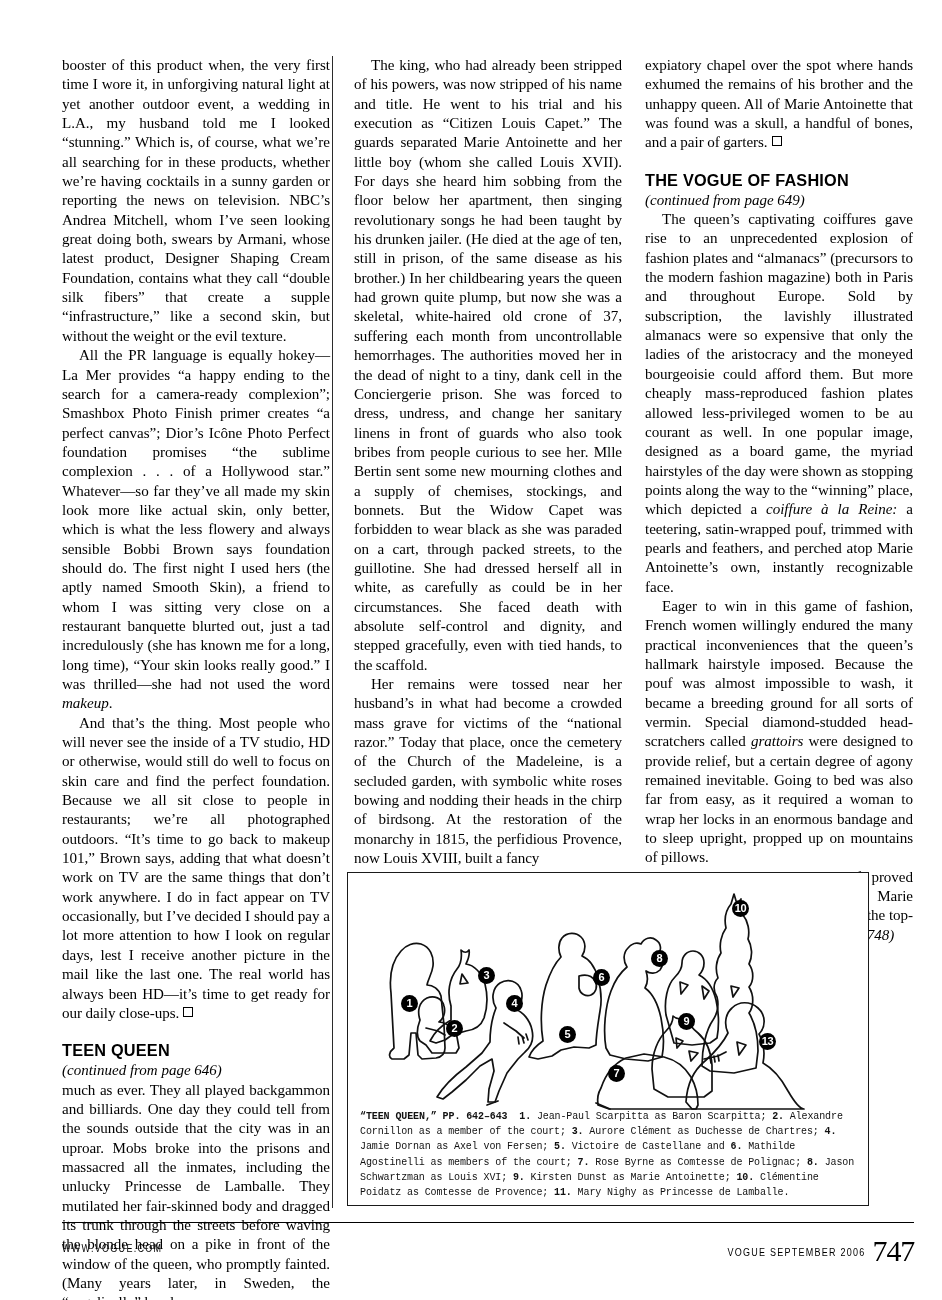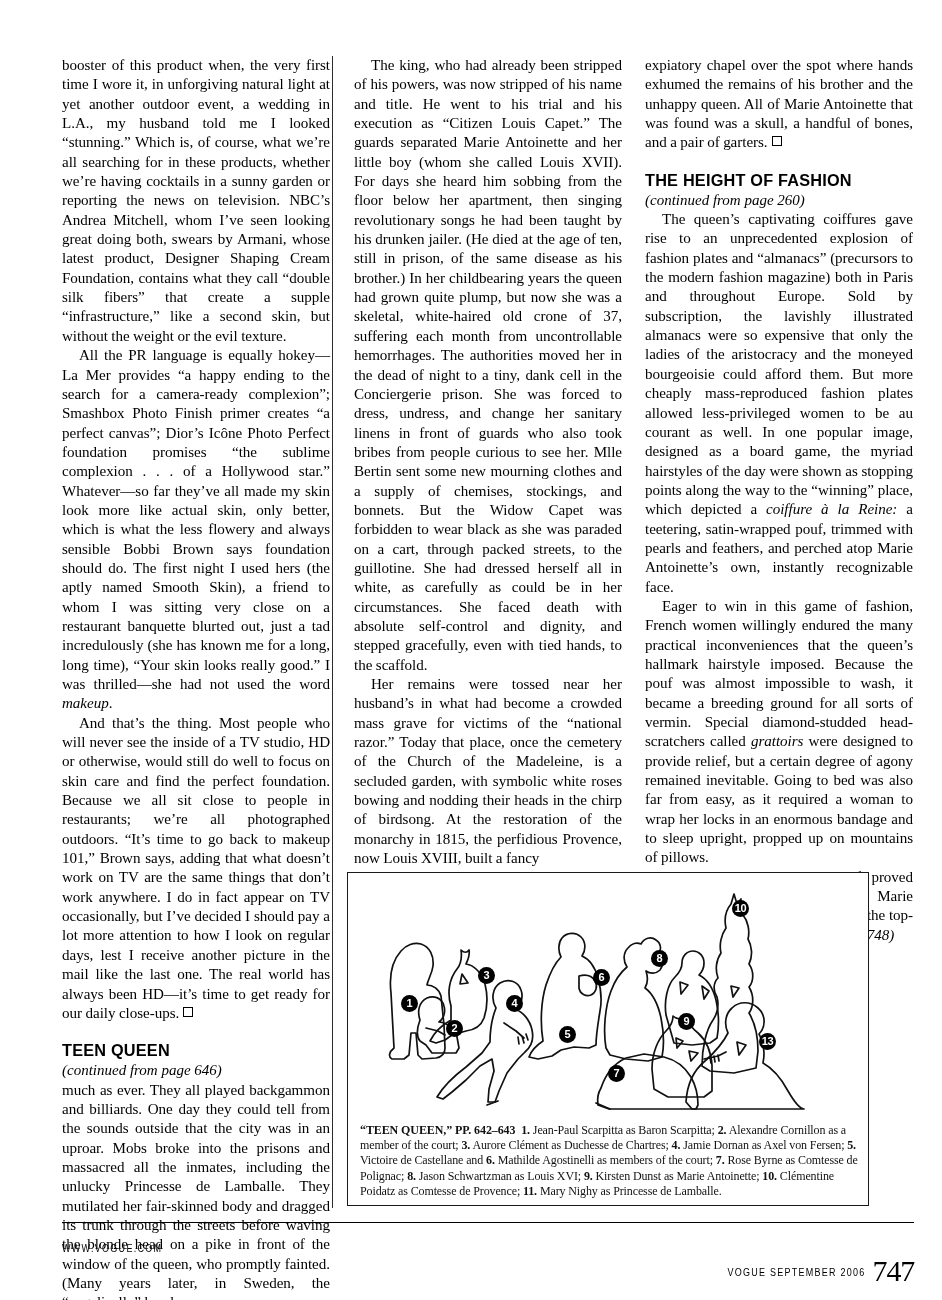--- a/index.html
+++ b/index.html
@@ -123,24 +123,24 @@
     font-weight: bold;
     font-size: 11px;
     line-height: 17px;
     text-align: center;
     letter-spacing: -0.3px;
   }
 
   .caption {
     position: absolute;
     left: 12px;
-    top: 250px;
+    top: 236px;
     width: 498px;
-    font-family: Liberation Serif, serif;
-    font-size: 12px;
+    font-family: Liberation Mono, monospace;
+    font-size: 10px;
     line-height: 15.2px;
     color: #111;
     letter-spacing: -0.12px;
   }
   .caption b { font-weight: bold; }
   .cap-lead { font-weight: bold; letter-spacing: -0.1px; }
 
   
   .footer-rule {
     position: absolute;
@@ -168,21 +168,20 @@
     transform: scaleY(1.25);
     transform-origin: left top;
   }
   .foot-right {
     position: absolute;
     right: 0;
     top: 0;
     display: flex;
     align-items: flex-end;
     gap: 7px;
-    margin-top: 20px;
   }
   .foot-issue {
     font-family: "Liberation Sans", "DejaVu Sans", sans-serif;
     font-size: 9px;
     letter-spacing: 1.25px;
     transform: scaleY(1.25);
     transform-origin: left bottom;
     padding-bottom: 6px;
   }
   .foot-pageno {
@@ -213,22 +212,22 @@
     </div>
 
     <div class="col col-2">
       <p class="body">The king, who had already been stripped of his powers, was now stripped of his name and title. He went to his trial and his execution as “Citizen Louis Capet.” The guards separated Marie Antoinette and her little boy (whom she called Louis XVII). For days she heard him sobbing from the floor below her apartment, then singing revolutionary songs he had been taught by his drunken jailer. (He died at the age of ten, still in prison, of the same disease as his brother.) In her childbearing years the queen had grown quite plump, but now she was a skeletal, white-haired old crone of 37, suffering each month from uncontrollable hemorrhages. The authorities moved her in the dead of night to a tiny, dank cell in the Conciergerie prison. She was forced to dress, undress, and change her sanitary linens in front of guards who also took bribes from people curious to see her. Mlle Bertin sent some new mourning clothes and a supply of chemises, stockings, and bonnets. But the Widow Capet was forbidden to wear black as she was paraded on a cart, through packed streets, to the guillotine. She had dressed herself all in white, as carefully as could be in her circumstances. She faced death with absolute self-control and dignity, and stepped gracefully, even with tied hands, to the scaffold.</p>
       <p class="body">Her remains were tossed near her husband’s in what had become a crowded mass grave for victims of the “national razor.” Today that place, once the cemetery of the Church of the Madeleine, is a secluded garden, with symbolic white roses bowing and nodding their heads in the chirp of birdsong. At the restoration of the monarchy in 1815, the perfidious Provence, now Louis XVIII, built a fancy</p>
     </div>
 
     <div class="col col-3">
       <p class="body first"><span>expiatory chapel over the spot where hands exhumed the remains of his brother and the unhappy queen. All of Marie Antoinette that was found was a skull, a handful of bones, and a pair of garters.</span><span class="endmark"></span></p>
 
-      <div class="sect-head">THE HEIGHT OF FASHION</div>
-      <div class="sect-sub">(continued from page 260)</div>
+      <div class="sect-head">THE VOGUE OF FASHION</div>
+      <div class="sect-sub">(continued from page 649)</div>
 
       <p class="body"><span>The queen’s captivating coiffures gave rise to an unprecedented explosion of fashion plates and “almanacs” (precursors to the modern fashion magazine) both in Paris and throughout Europe. Sold by subscription, the lavishly illustrated almanacs were so expensive that only the ladies of the aristocracy and the moneyed bourgeoisie could afford them. But more cheaply mass-reproduced fashion plates allowed less-privileged women to be au courant as well. In one popular image, designed as a board game, the myriad hairstyles of the day were shown as stopping points along the way to the “winning” place, which depicted a </span><em class="it">coiffure à la Reine:</em><span> a teetering, satin-wrapped pouf, trimmed with pearls and feathers, and perched atop Marie Antoinette’s own, instantly recognizable face.</span></p>
 
       <p class="body"><span>Eager to win in this game of fashion, French women willingly endured the many practical inconveniences that the queen’s hallmark hairstyle imposed. Because the pouf was almost impossible to wash, it became a breeding ground for all sorts of vermin. Special diamond-studded head-scratchers called </span><em class="it">grattoirs</em><span> were designed to provide relief, but a certain degree of agony remained inevitable. Going to bed was also far from easy, as it required a woman to wrap her locks in an enormous bandage and to sleep upright, propped up on mountains of pillows.</span></p>
 
       <p class="body"><span>In other ways, too, the pouf proved cumbersome. One lady in Marie Antoinette’s retinue complained that the top-heaviness of the</span>&nbsp;&nbsp;<span class="jump">(continued on page 748)</span></p>
     </div>
   </div>
 
   <div class="figbox">

